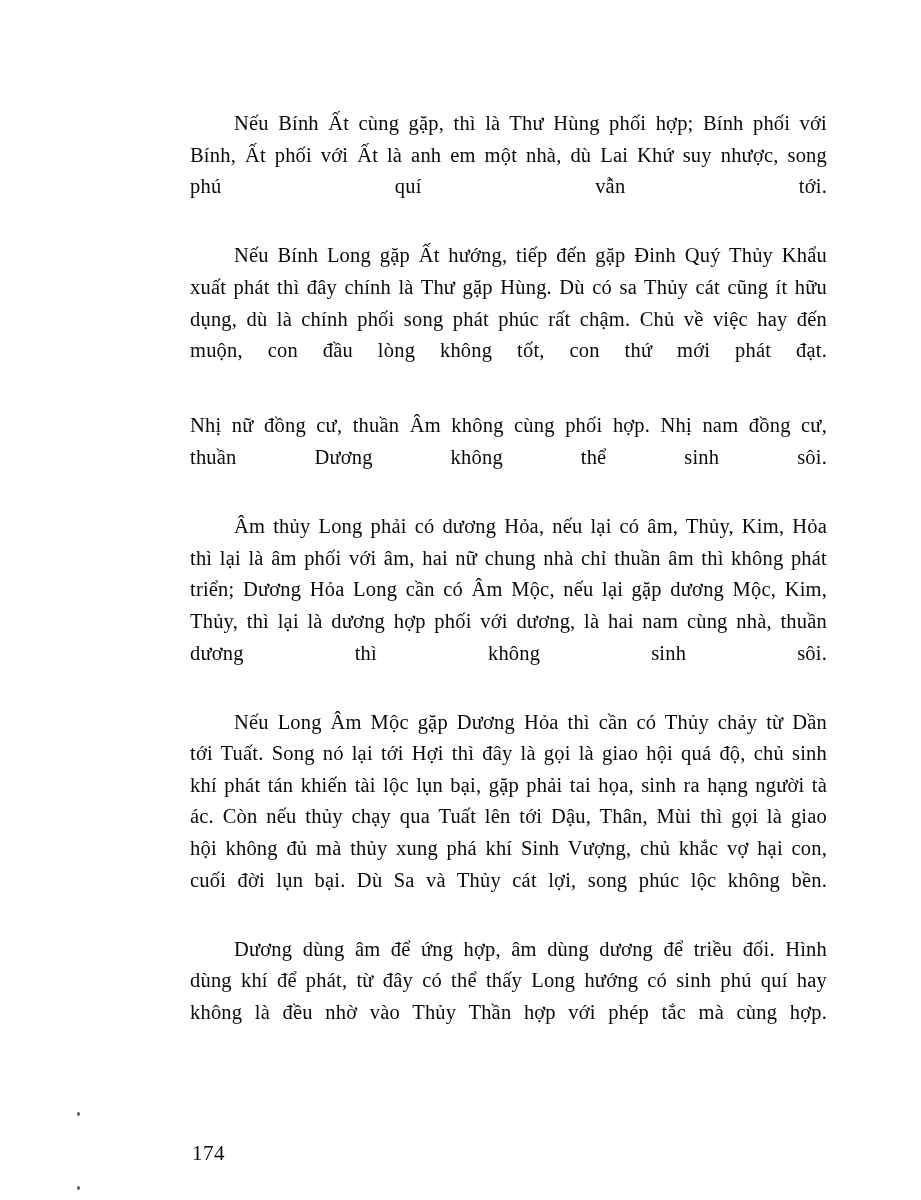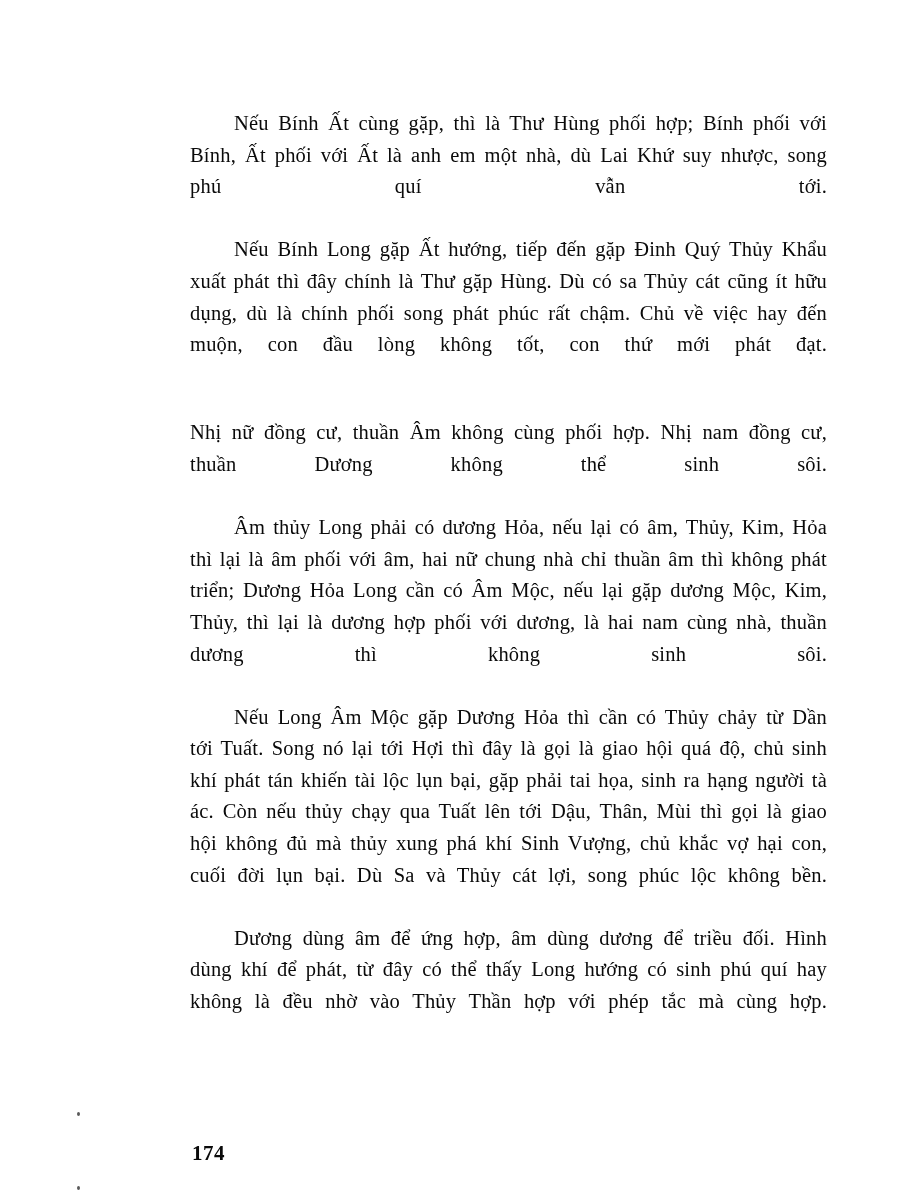--- a/index.html
+++ b/index.html
@@ -37,36 +37,36 @@
     text-justify: inter-word;
     font-size: 20.5px;
     line-height: 31.6px;
     color: #0a0a0a;
     letter-spacing: 0.2px;
     word-spacing: 1.6px;
     -webkit-font-smoothing: none;
   }
   p.indent { text-indent: 44px; }
   p.noindent { text-indent: 0; }
-  p.gap-sm { }
-  p.gap-md { margin-top: 25px; }
+  p.gap-sm { margin-top: 6px; }
+  p.gap-md { margin-top: 12px; }
 
   
   p.para::after {
     content: "";
     display: inline-block;
     width: 100%;
   }
 
   .page-number {
     position: absolute;
     left: 192px;
     top: 1141px;
     font-size: 21px;
-    font-weight: bold;
+    font-weight: normal;
     color: #0a0a0a;
     font-family: "Liberation Serif", "DejaVu Serif", serif;
     letter-spacing: 0.5px;
     text-align: center;
   }
 </style>
 </head>
 <body>
 
 <div class="page">

